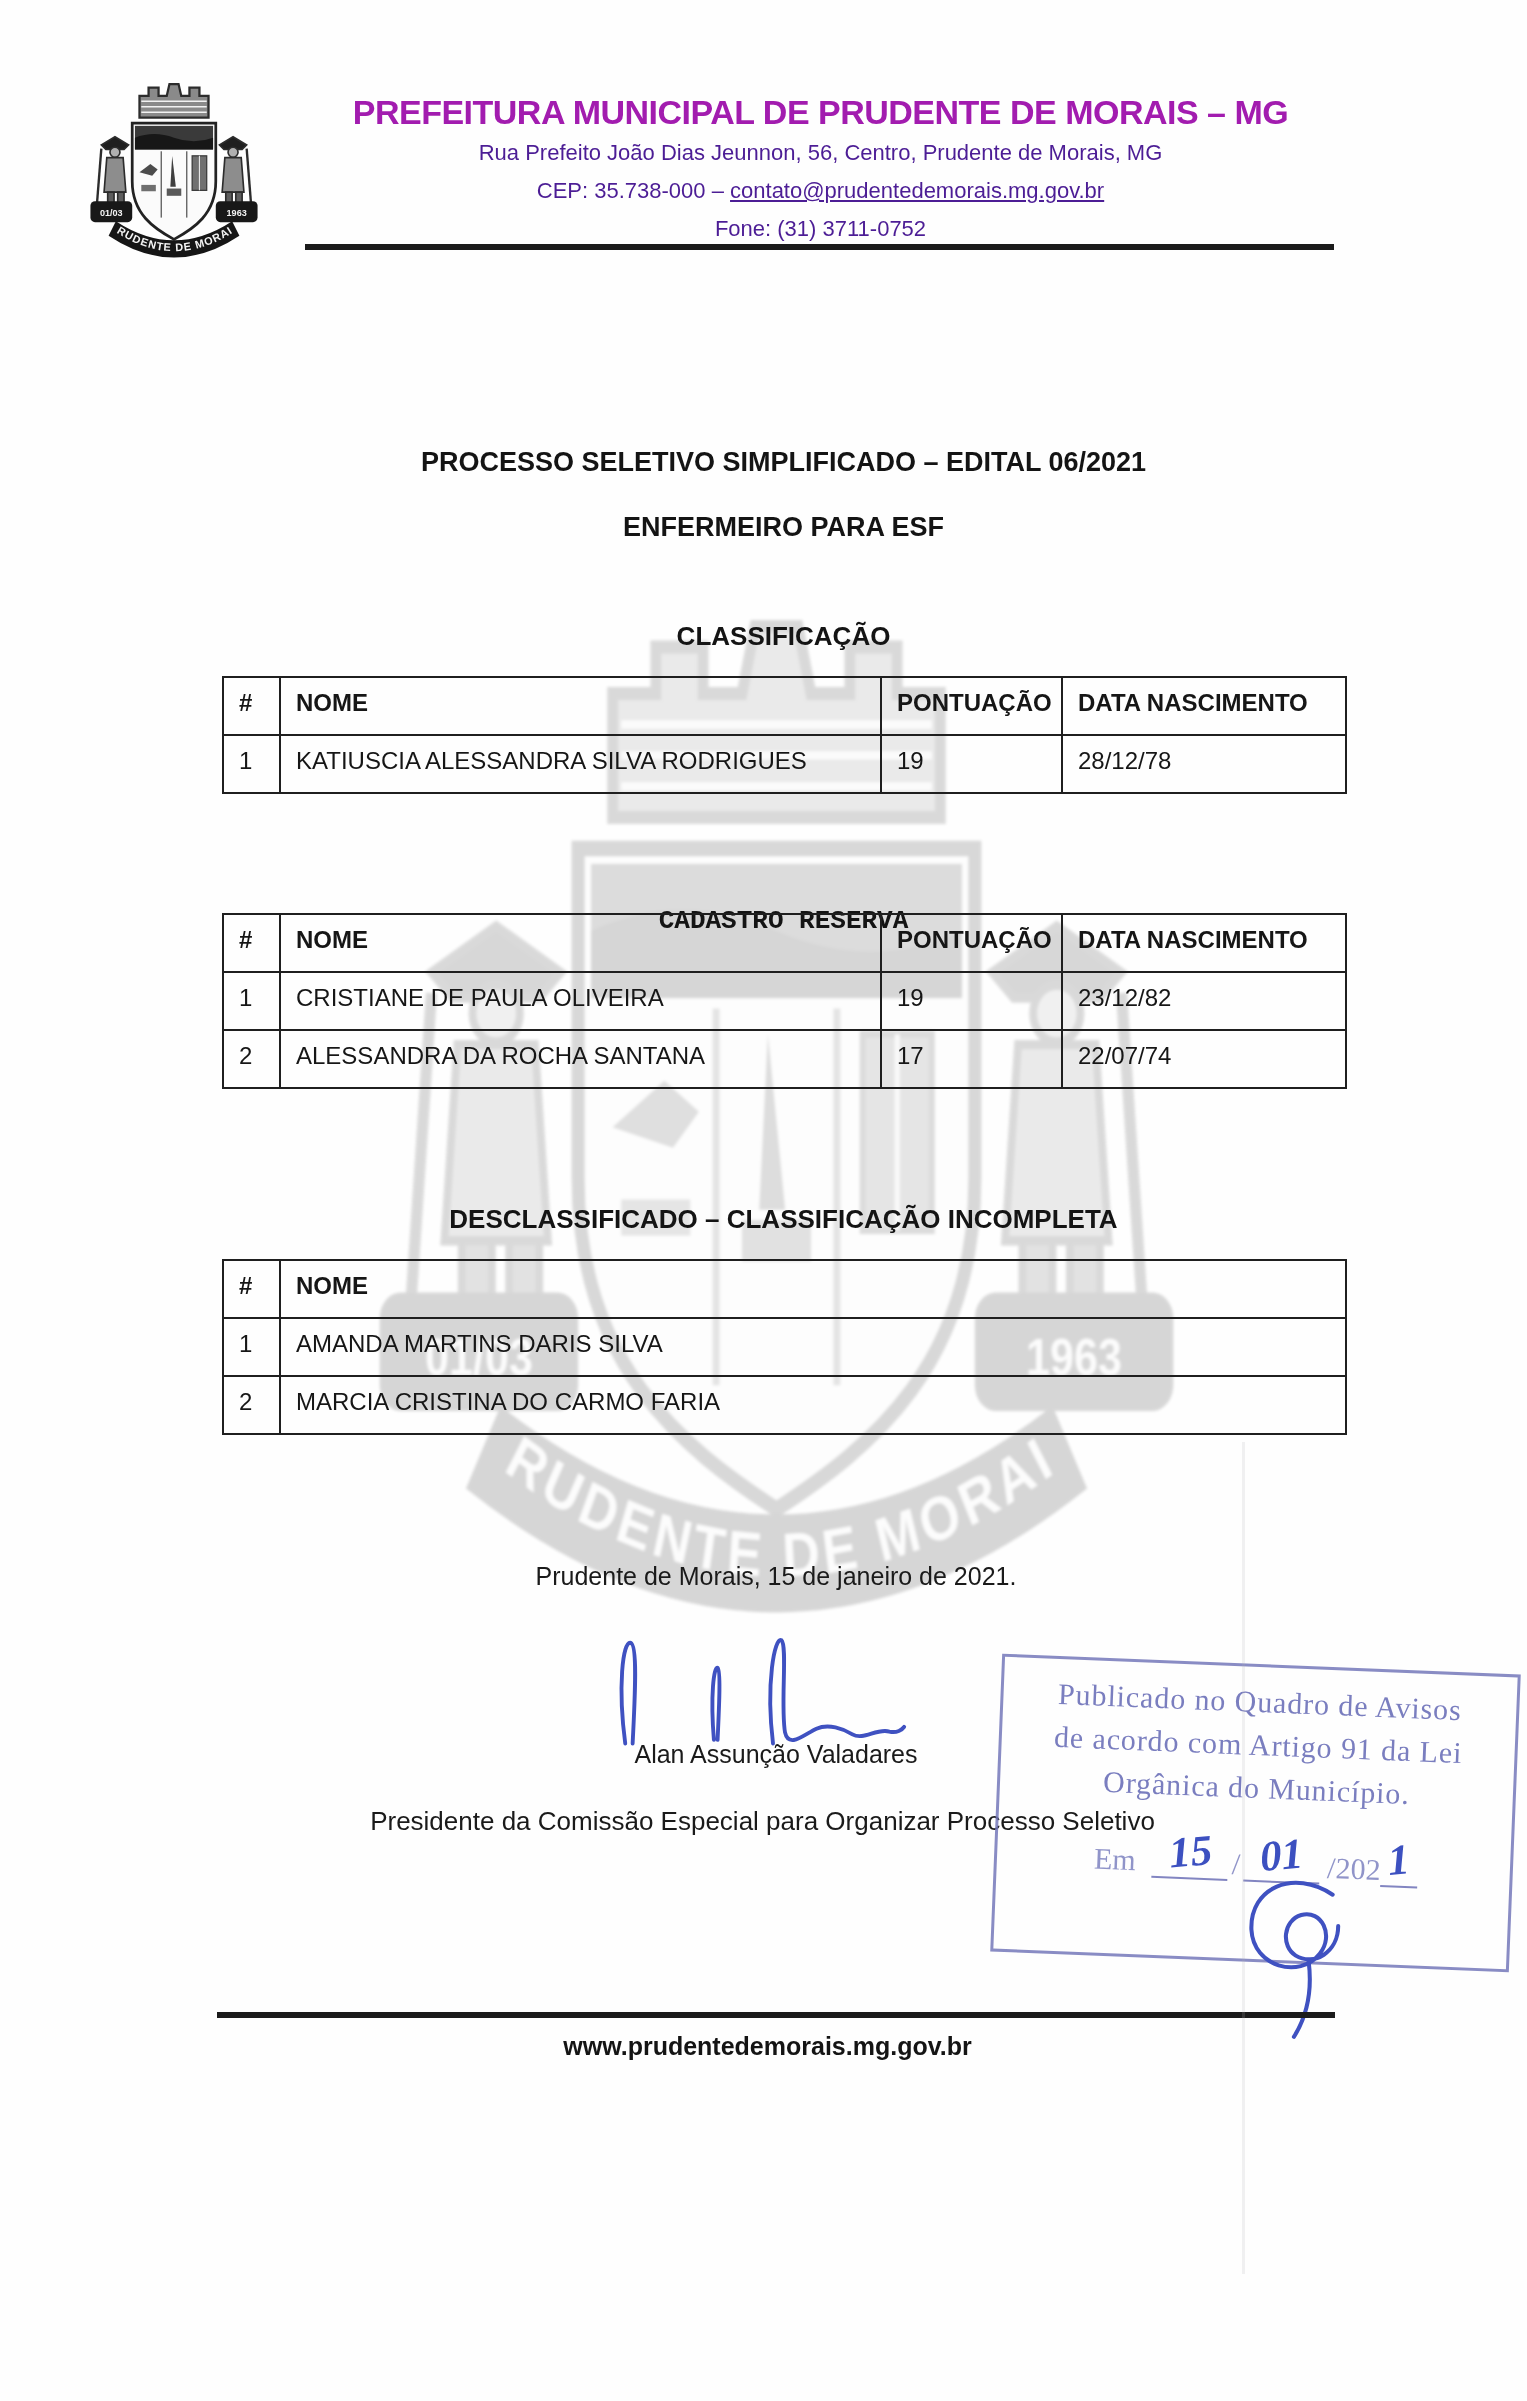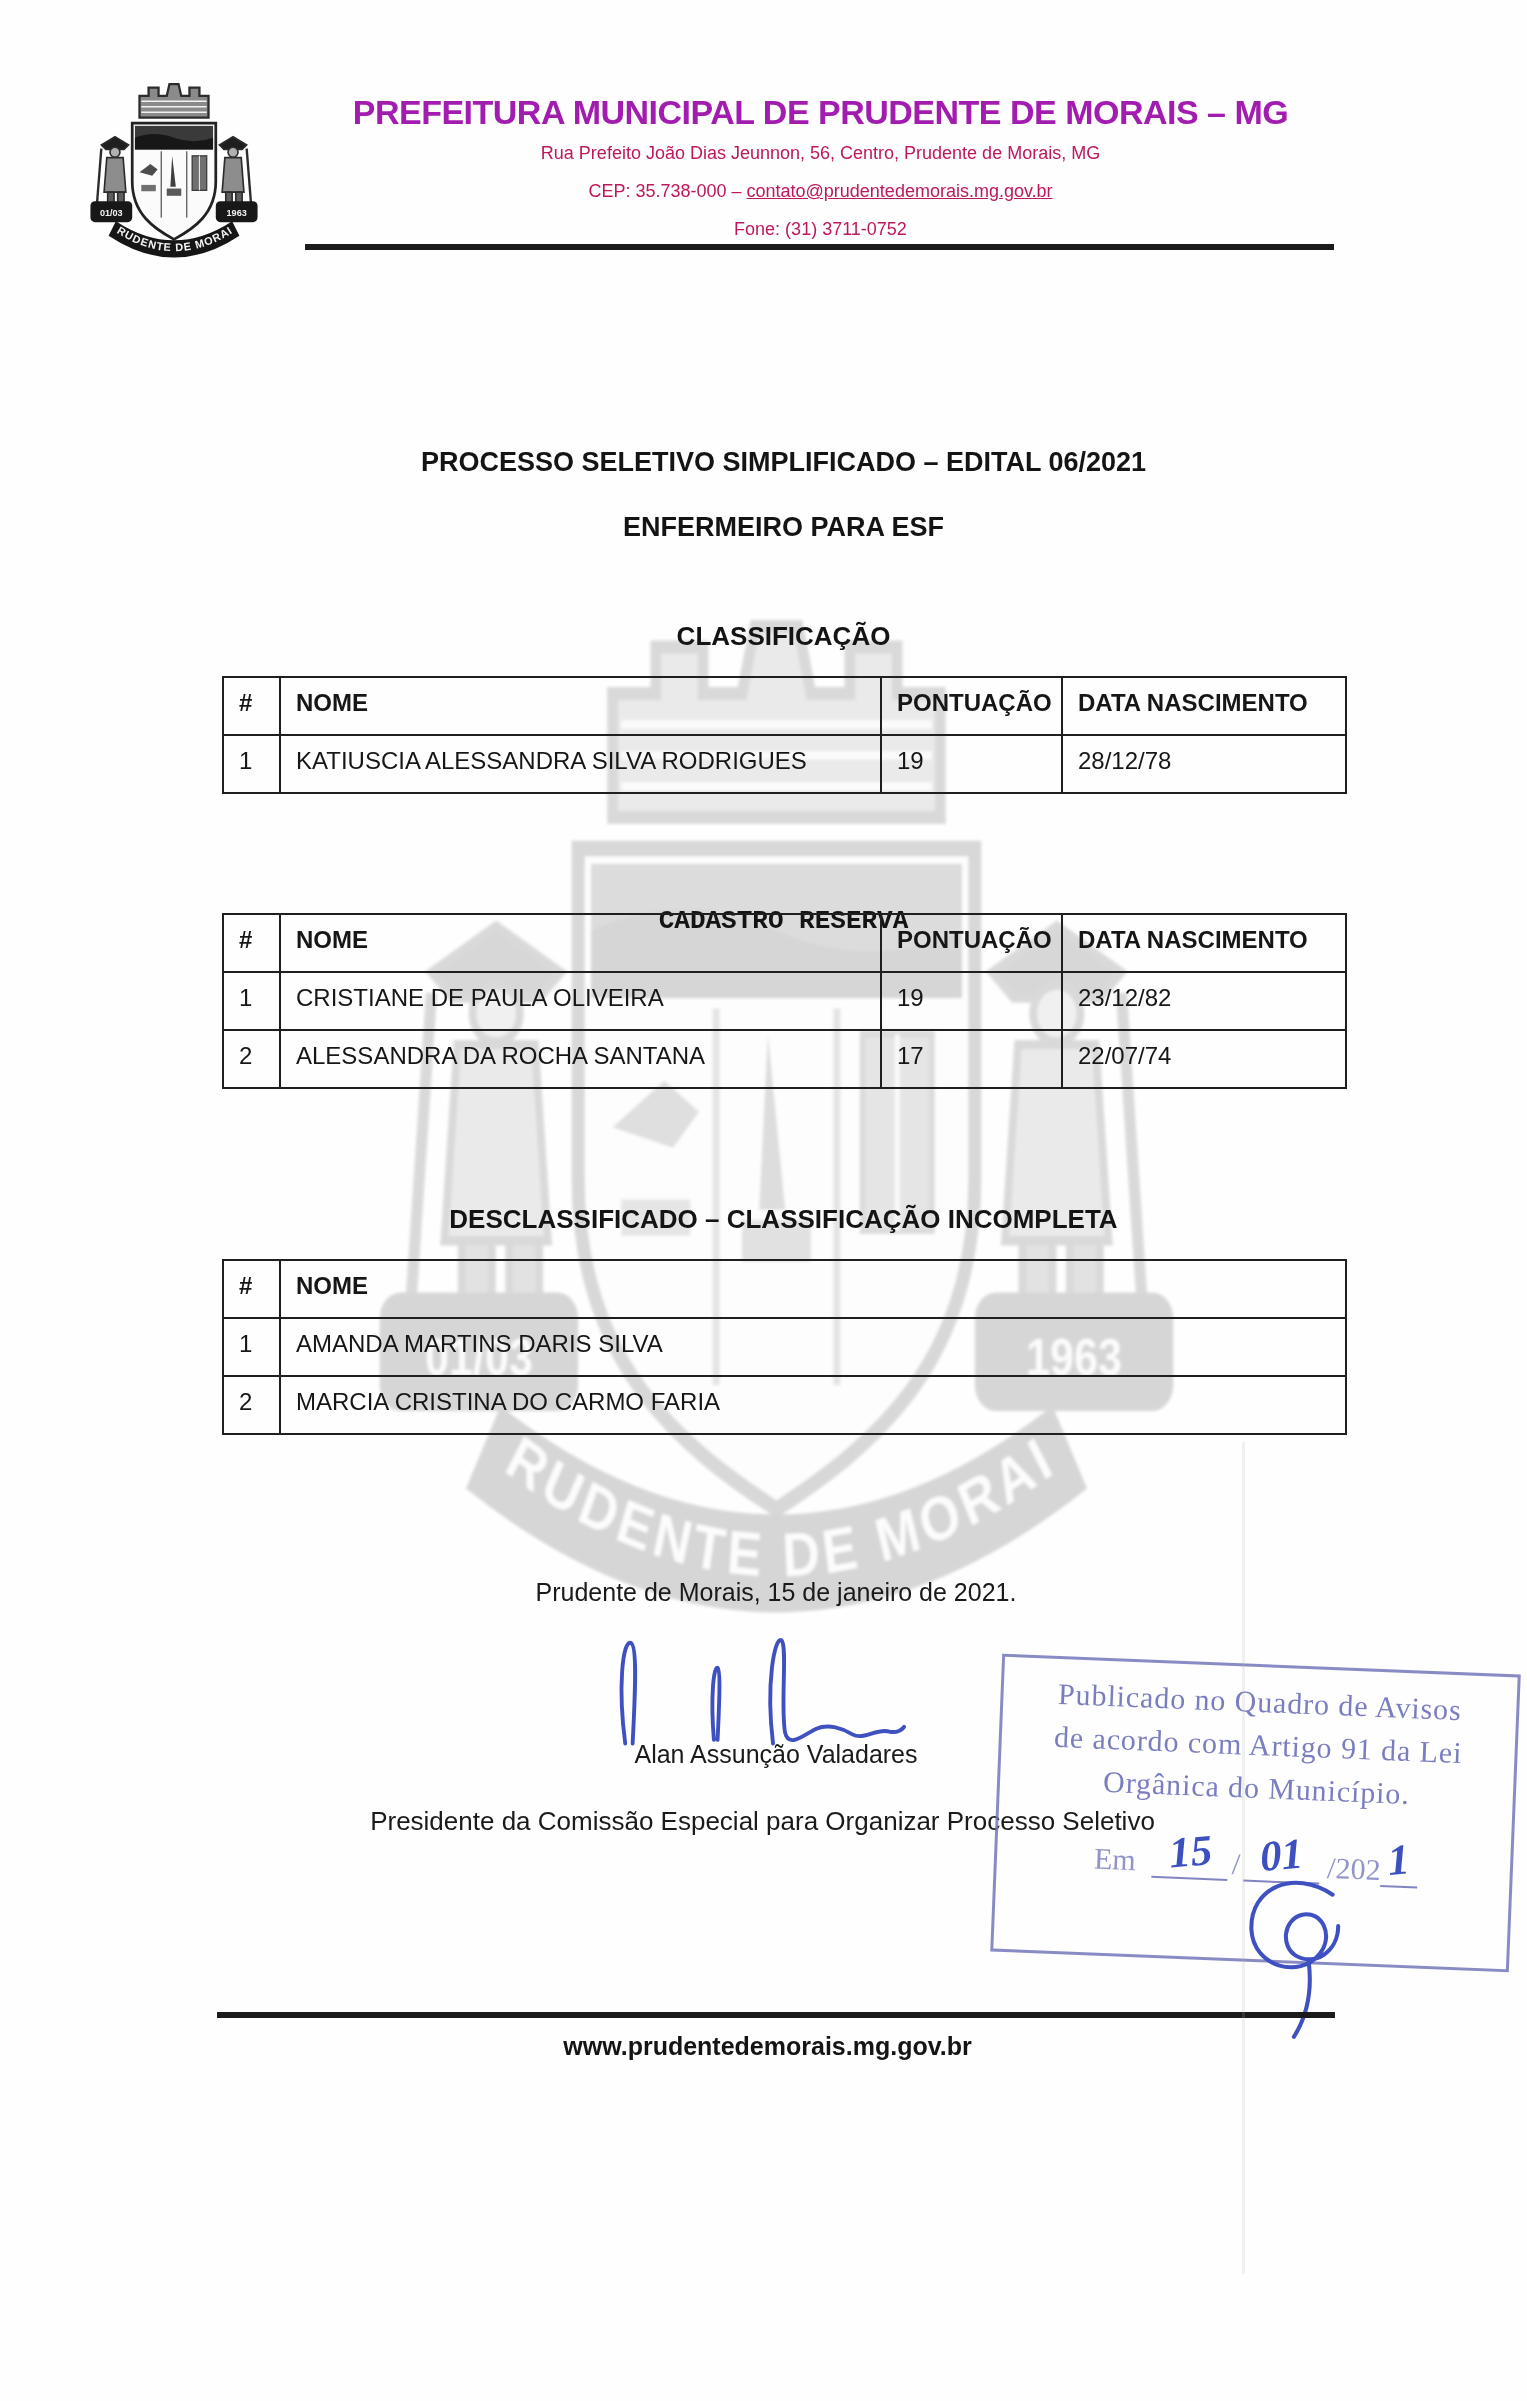--- a/index.html
+++ b/index.html
@@ -9,21 +9,21 @@
     margin:0 auto;
     background:#fefefe;
     overflow:hidden;
     font-family:"Liberation Sans",sans-serif;
     color:#1c1c1c;
   }
 
   
   .hdr{position:absolute;left:305px;top:91px;width:1031px;text-align:center;}
   .hdr-title{font-size:34px;font-weight:bold;letter-spacing:-0.5px;line-height:43px;color:#a21caf;}
-  .hdr-line{font-size:18px;line-height:38px;color:#be185d;}
+  .hdr-line{font-size:22px;line-height:38px;color:#4c1d95;}
   .hdr .u{text-decoration:underline;}
   .rule{position:absolute;background:#1b1b1b;}
 
   
   .logo{position:absolute;left:65px;top:65px;width:218px;height:218px;}
   .watermark{
     position:absolute;left:259px;top:518px;width:1035px;height:1239px;
     opacity:0.17;filter:blur(1.5px) grayscale(1);
     pointer-events:none;
   }
@@ -239,21 +239,21 @@
         <td>1</td>
         <td>AMANDA MARTINS DARIS SILVA</td>
       </tr>
       <tr>
         <td>2</td>
         <td>MARCIA CRISTINA DO CARMO FARIA</td>
       </tr>
     </tbody>
   </table>
 
-  <div class="center-line plain-line" style="top:1562px;left:226px;width:1100px;margin-top:16px;">Prudente de Morais, 15 de janeiro de 2021.</div>
+  <div class="center-line plain-line" style="top:1562px;left:226px;width:1100px;">Prudente de Morais, 15 de janeiro de 2021.</div>
 
   <svg class="sig-svg" style="left:592px;top:1627px;" width="314" height="125" viewBox="0 0 340 135" xmlns="http://www.w3.org/2000/svg">
     <g fill="none" stroke="#3f51c1" stroke-width="4.2" stroke-linecap="round">
       <path d="M36 126 C28 66 33 14 42 17 C50 20 46 84 44 126"></path>
       <path d="M132 122 C128 74 132 42 136 44 C140 47 137 98 136 122"></path>
       <path d="M196 126 C188 60 198 10 205 14 C212 20 204 84 209 114 C213 132 230 116 243 110 C256 104 272 110 282 116 C294 123 308 109 322 113 C330 115 336 111 338 108"></path>
     </g>
   </svg>
 
   <div class="center-line plain-line" style="top:1740px;left:226px;width:1100px;">Alan Assunção Valadares</div>

